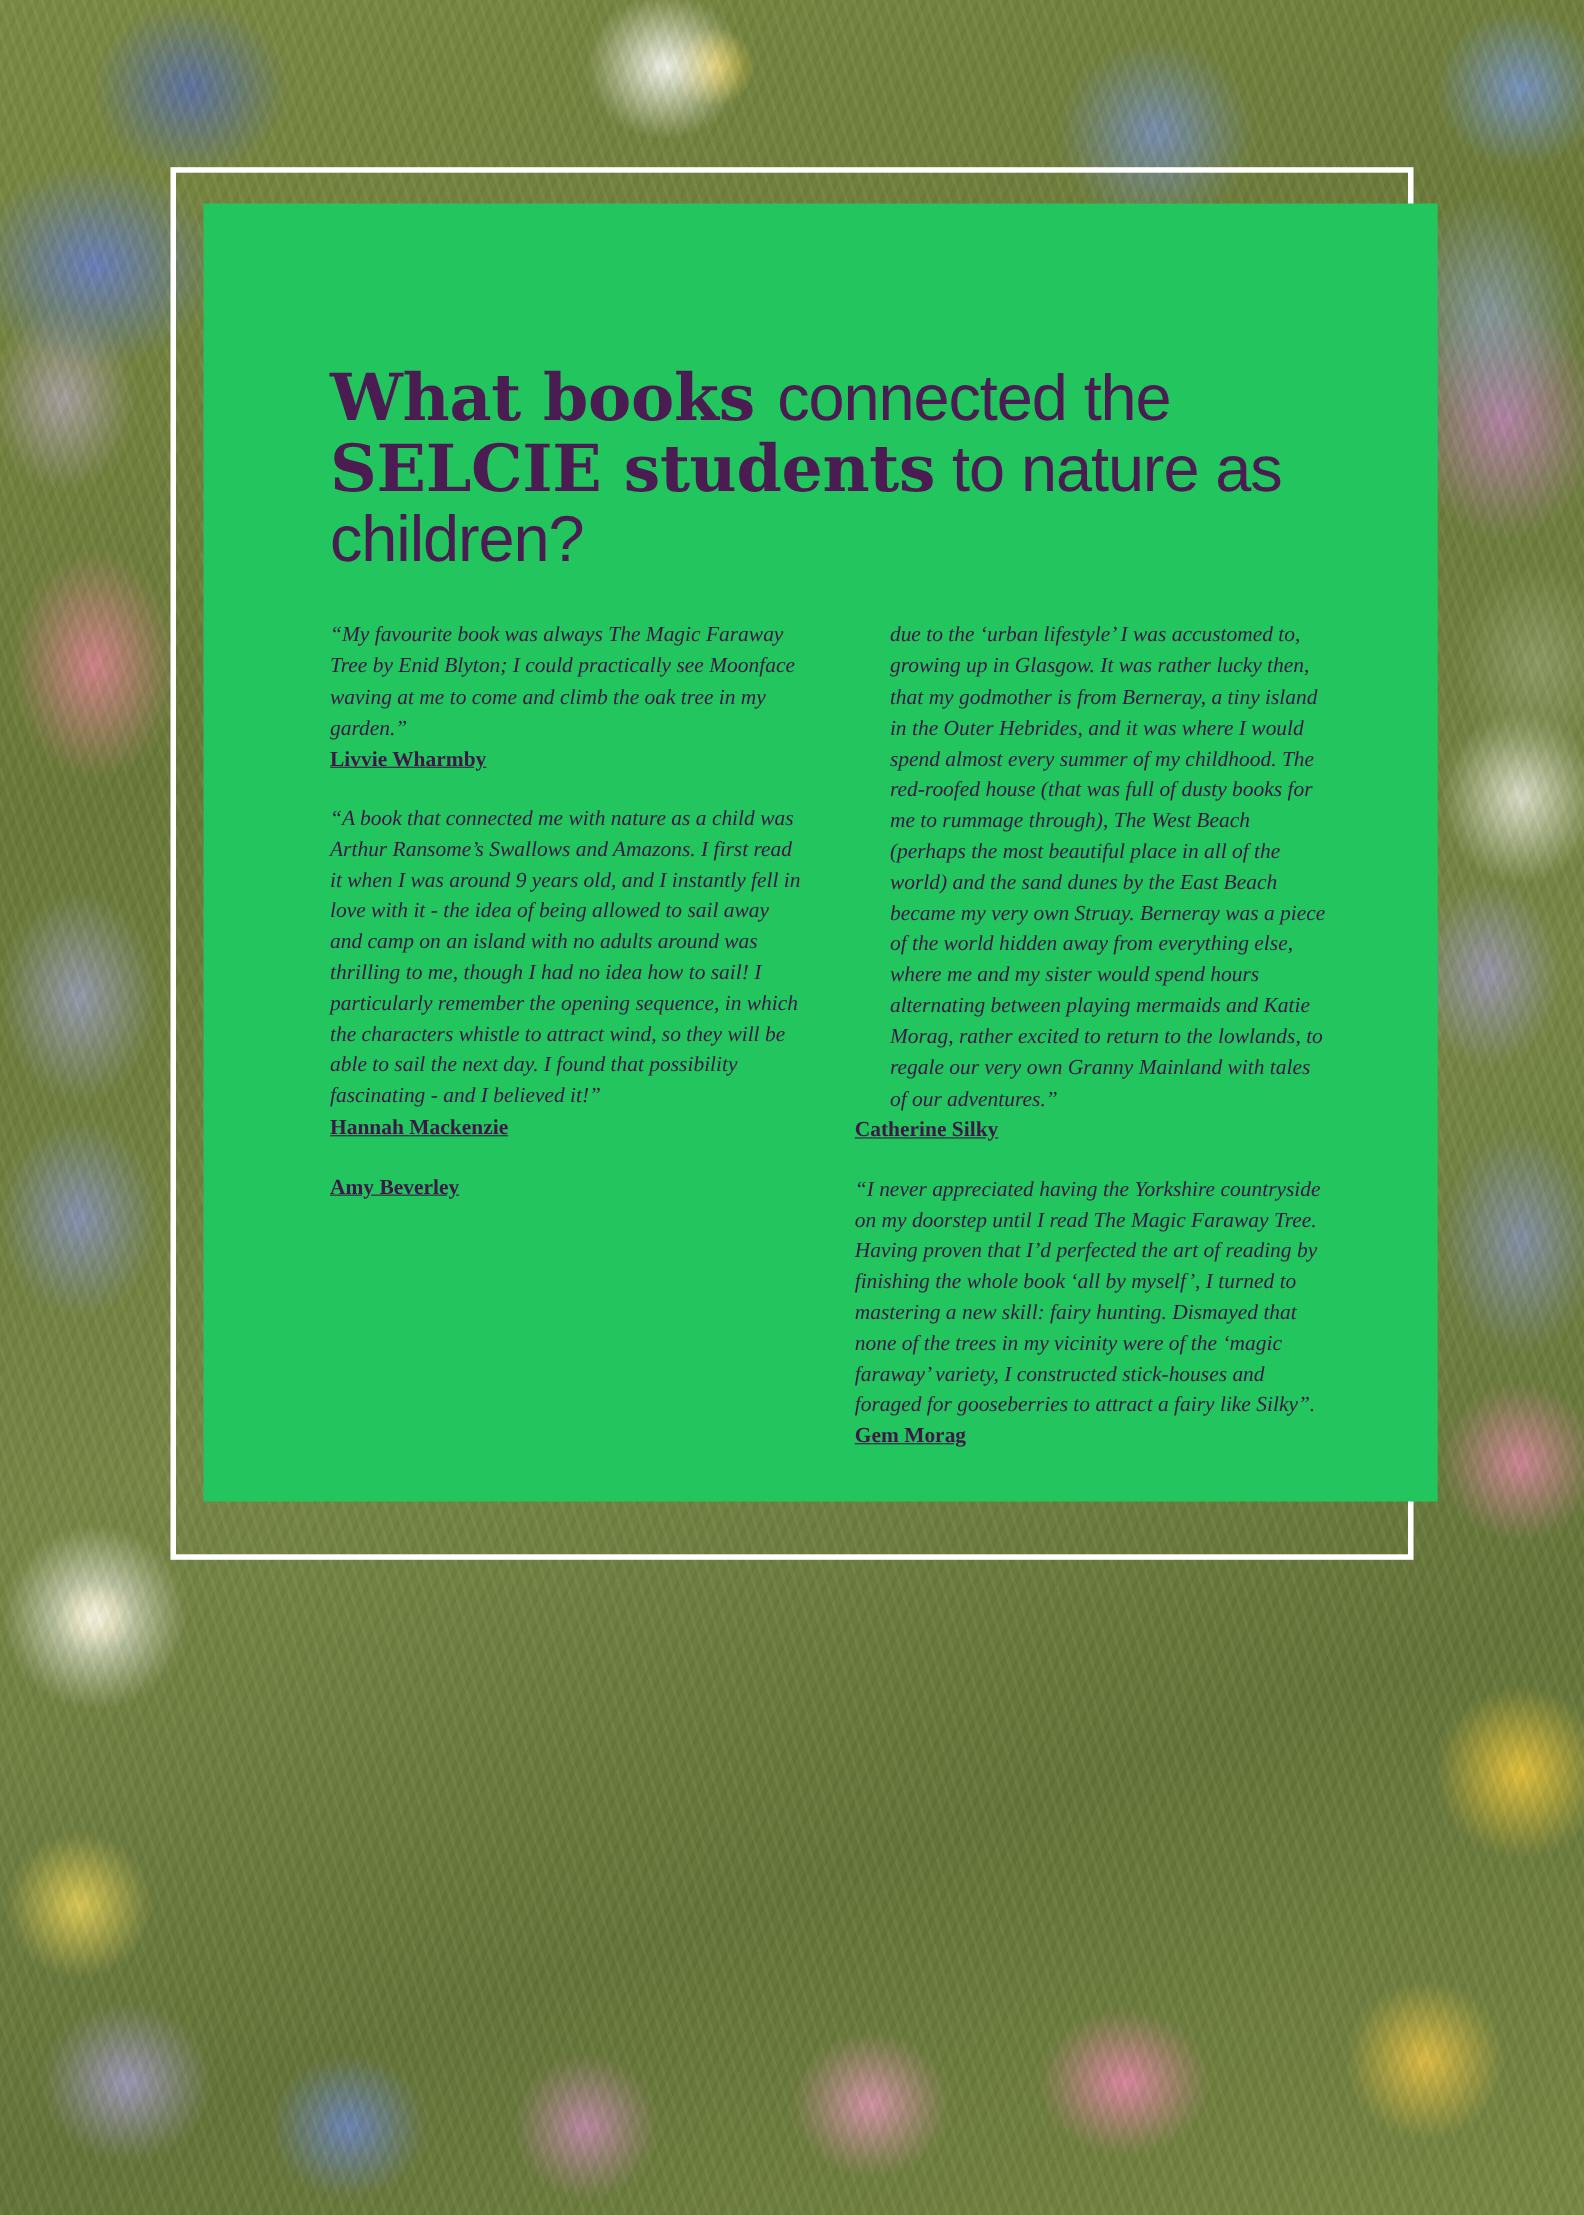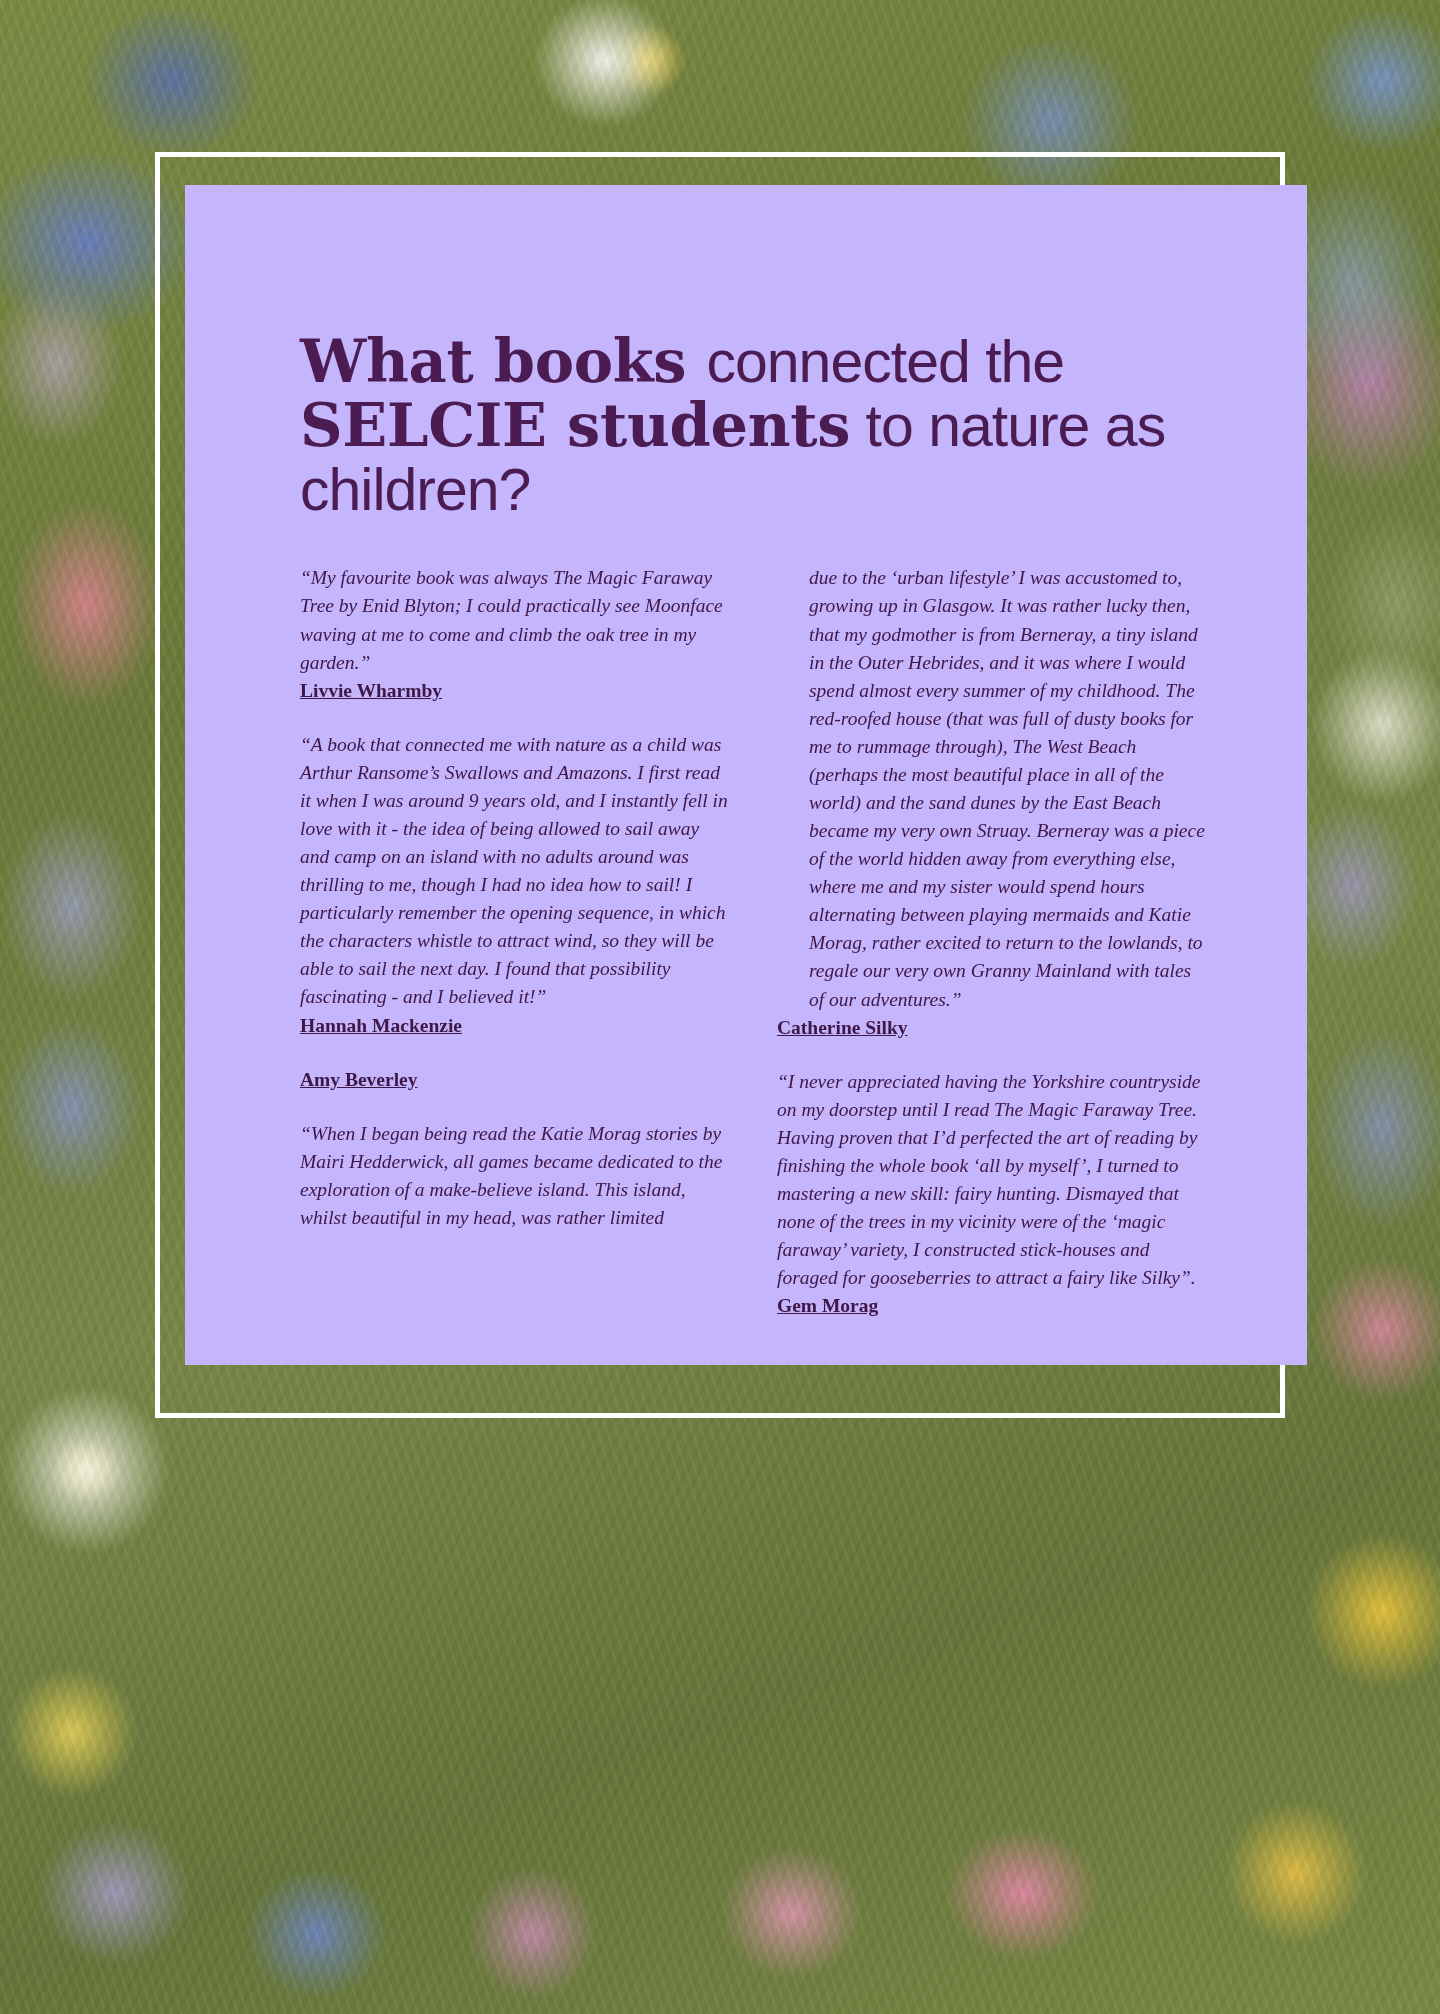--- a/index.html
+++ b/index.html
@@ -73,21 +73,21 @@
     z-index: 2;
   }
 
   
   #card {
     position: absolute;
     left: 185px;
     top: 185px;
     width: 1122px;
     height: 1180px;
-    background: #c4b5fd;
+    background: #22c55e;
     z-index: 3;
     padding: 145px 108px 0 115px;
   }
 
   
   #headline {
     color: #4a1c52;
     font-size: 59px;
     line-height: 1.07;
     letter-spacing: -0.3px;
@@ -158,23 +158,20 @@
 
       <div class="quote-block">
         <div class="quote-text">“A book that connected me with nature as a child was Arthur Ransome’s Swallows and Amazons. I first read it when I was around 9 years old, and I instantly fell in love with it - the idea of being allowed to sail away and camp on an island with no adults around was thrilling to me, though I had no idea how to sail! I particularly remember the opening sequence, in which the characters whistle to attract wind, so they will be able to sail the next day. I found that possibility fascinating - and I believed it!”</div>
         <div class="quote-author">Hannah Mackenzie</div>
       </div>
 
       <div class="quote-block">
         <div class="quote-author">Amy Beverley</div>
       </div>
 
-      <div class="quote-block">
-        <div class="quote-text">“When I began being read the Katie Morag stories by Mairi Hedderwick, all games became dedicated to the exploration of a make-believe island. This island, whilst beautiful in my head, was rather limited</div>
-      </div>
 
     </div>
 
     <div class="column">
 
       <div class="quote-block quote-continued">
         <div class="quote-text">due to the ‘urban lifestyle’ I was accustomed to, growing up in Glasgow. It was rather lucky then, that my godmother is from Berneray, a tiny island in the Outer Hebrides, and it was where I would spend almost every summer of my childhood. The red-roofed house (that was full of dusty books for me to rummage through), The West Beach (perhaps the most beautiful place in all of the world) and the sand dunes by the East Beach became my very own Struay. Berneray was a piece of the world hidden away from everything else, where me and my sister would spend hours alternating between playing mermaids and Katie Morag, rather excited to return to the lowlands, to regale our very own Granny Mainland with tales of our adventures.”</div>
         <div class="quote-author">Catherine Silky</div>
       </div>
 

